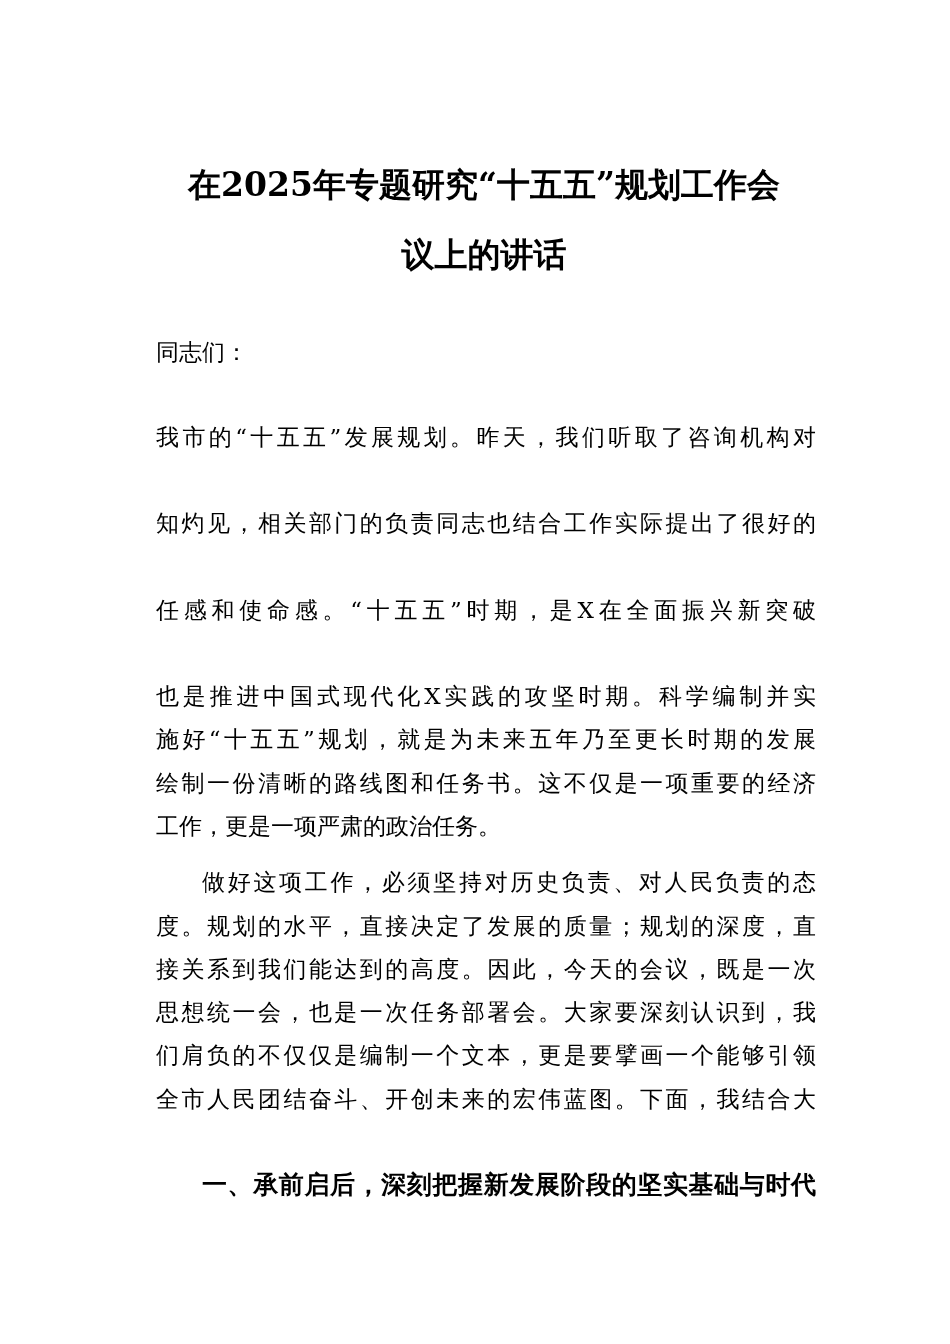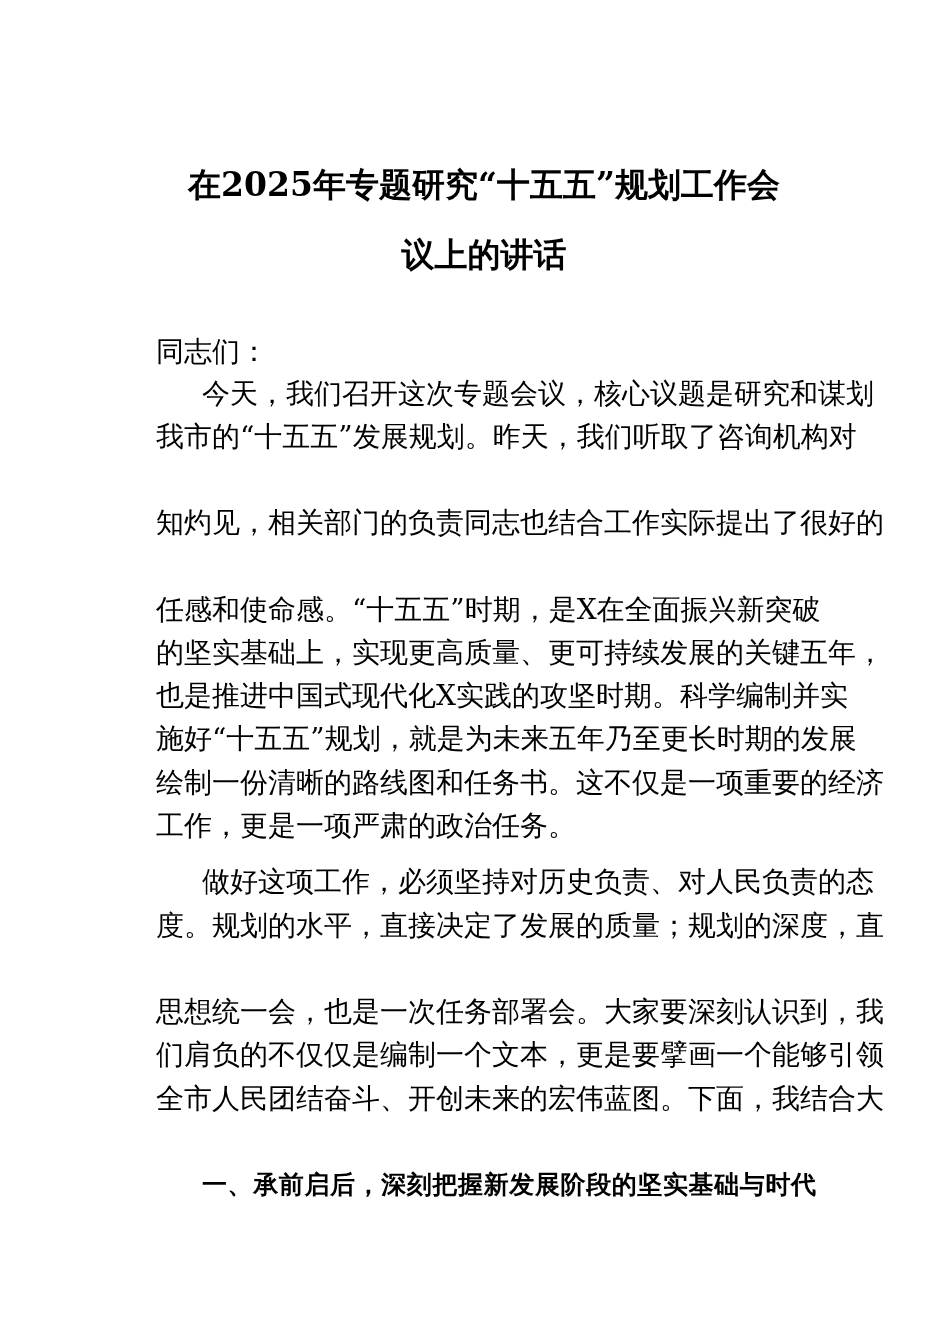--- a/index.html
+++ b/index.html
@@ -35,21 +35,21 @@
       white-space: nowrap;
       letter-spacing: 0px;
     }
     .title-line.l1 { top: 163px; }
     .title-line.l2 { top: 233px; }
     .body-line {
       position: absolute;
       left: 147px;
       width: 660px;
       font-family: "DejaVu Serif", "Liberation Serif", serif;
-      font-size: 28px;
+      font-size: 23px;
       line-height: 30px;
       white-space: nowrap;
       text-align: justify;
       text-align-last: justify;
       letter-spacing: 0px;
     }
     .body-line.last {
       text-align-last: left;
     }
     .body-line.indent {
@@ -75,31 +75,30 @@
 </head>
 <body>
 
 <div class="page">
 
   <div class="title-line l1">在2025年专题研究“十五五”规划工作会</div>
   <div class="title-line l2">议上的讲话</div>
 
   <div class="body-line salutation" style="top:337px;">同志们：</div>
 
-  <div class="body-line indent" style="top:379px;">今天，我们召开这次专题会议，核心议题是研究和谋划</div>
   <div class="body-line" style="top:422px;">我市的“十五五”发展规划。昨天，我们听取了咨询机构对</div>
   <div class="body-line" style="top:508px;">知灼见，相关部门的负责同志也结合工作实际提出了很好的</div>
   <div class="body-line" style="top:595px;">任感和使命感。“十五五”时期，是X在全面振兴新突破</div>
-  <div class="body-line" style="top:638px;">的坚实基础上，实现更高质量、更可持续发展的关键五年，</div>
   <div class="body-line" style="top:681px;">也是推进中国式现代化X实践的攻坚时期。科学编制并实</div>
   <div class="body-line" style="top:724px;">施好“十五五”规划，就是为未来五年乃至更长时期的发展</div>
   <div class="body-line" style="top:768px;">绘制一份清晰的路线图和任务书。这不仅是一项重要的经济</div>
   <div class="body-line last" style="top:811px;">工作，更是一项严肃的政治任务。</div>
 
   <div class="body-line indent" style="top:867px;">做好这项工作，必须坚持对历史负责、对人民负责的态</div>
   <div class="body-line" style="top:911px;">度。规划的水平，直接决定了发展的质量；规划的深度，直</div>
+  <div class="body-line" style="top:954px;">接关系到我们能达到的高度。因此，今天的会议，既是一次</div>
   <div class="body-line" style="top:997px;">思想统一会，也是一次任务部署会。大家要深刻认识到，我</div>
   <div class="body-line" style="top:1040px;">们肩负的不仅仅是编制一个文本，更是要擘画一个能够引领</div>
   <div class="body-line" style="top:1084px;">全市人民团结奋斗、开创未来的宏伟蓝图。下面，我结合大</div>
 
   <div class="heading-line" style="top:1170px;">一、承前启后，深刻把握新发展阶段的坚实基础与时代</div>
 
 </div>
 
 </body></html>

